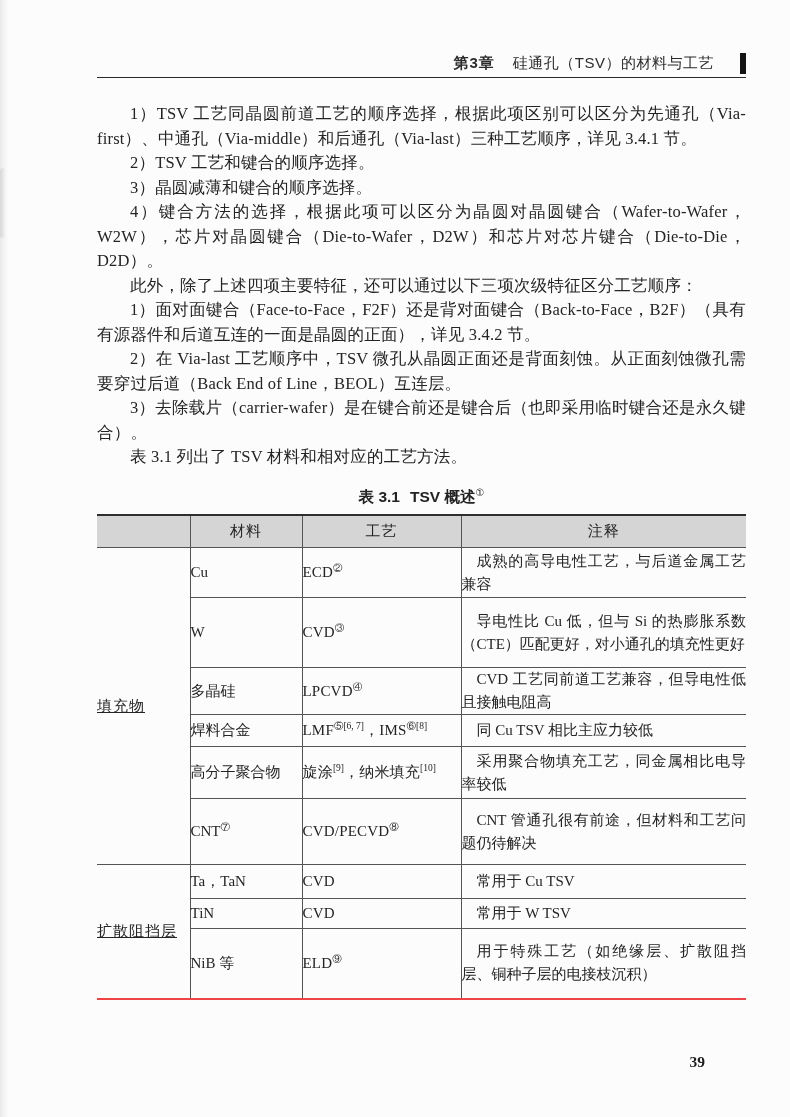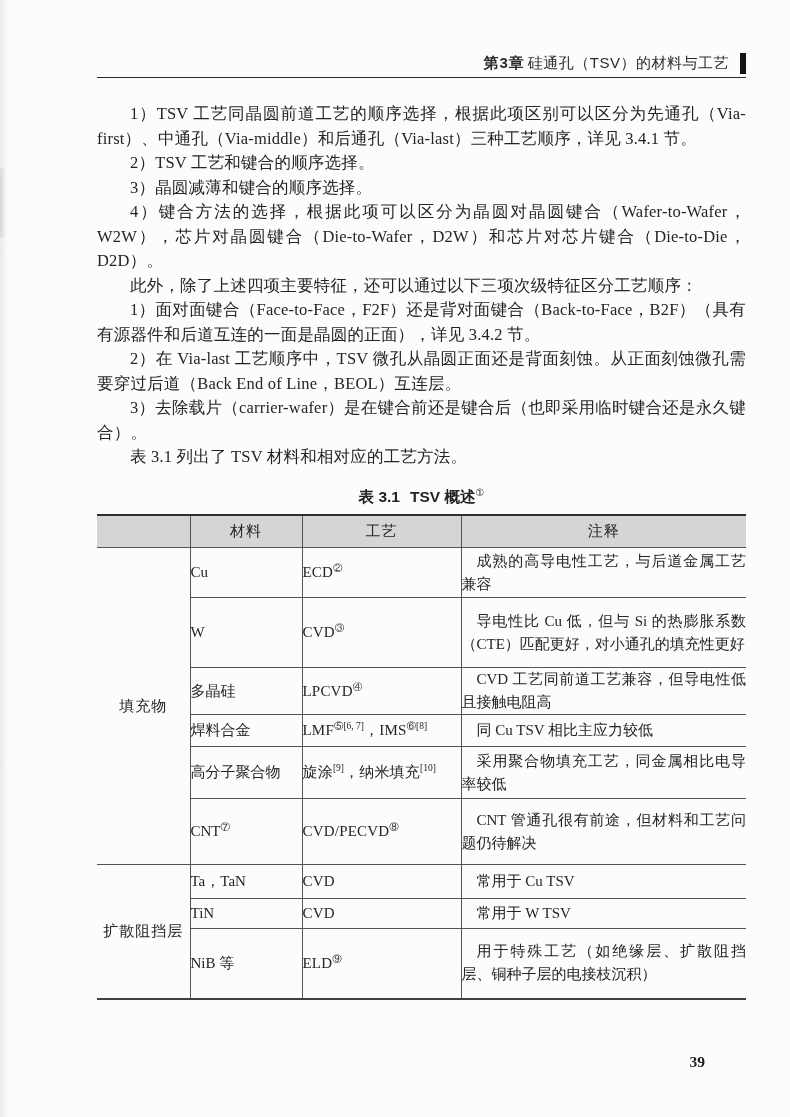--- a/index.html
+++ b/index.html
@@ -21,21 +21,21 @@
   .edge-smudge{
     position:absolute;left:0;top:168px;width:6px;height:70px;
     background:linear-gradient(90deg,#c9c9c9 0,rgba(252,252,252,0) 100%);
     opacity:.55;border-radius:3px;
   }
   
   .hdr{padding-top:52px;}
   .hdr-line{
     display:flex;justify-content:flex-end;align-items:center;
     font-family:"Liberation Sans","DejaVu Sans",sans-serif;
-    font-size:15px;color:#2b2b2b;height:22px;
+    font-size:15px;color:#2b2b2b;height:22px;gap:15px;
   }
   .hdr-chapter{font-weight:bold;letter-spacing:1px;}
   .hdr-title{margin-left:3px;letter-spacing:.5px;}
   .hdr-bar{width:6px;height:21px;background:#141414;margin-left:11px;}
   .hdr-rule{border-bottom:1.5px solid #2a2a2a;margin-top:3px;}
   
   .body{margin-top:24px;}
   .body p{
     margin:0;text-align:justify;
     font-size:16.5px;line-height:24.5px;letter-spacing:.2px;
@@ -48,32 +48,32 @@
     font-family:"Liberation Sans","DejaVu Sans",sans-serif;
     font-weight:bold;font-size:15.5px;color:#222;
   }
   .tbl-caption .cap-label{margin-right:10px;}
   .tbl-caption sup.ref{font-weight:normal;}
   
   table.tsv{
     width:100%;border-collapse:collapse;table-layout:fixed;
     margin-top:3px;font-size:15px;color:#242424;
   }
-  table.tsv{border-top:2px solid #2e2e2e;border-bottom:2px solid #404040;}
+  table.tsv{border-top:2px solid #2e2e2e;border-bottom:2px solid #ef4444;}
   table.tsv td,table.tsv th{
     border:1px solid #545454;
     vertical-align:middle;
     font-weight:normal;
     padding:0;
   }
   table.tsv .c0{border-left:none;}
   table.tsv .c3{border-right:none;}
   tr.head-row{height:33px;background:#d5d5d5;}
   tr.head-row th{text-align:center;letter-spacing:1px;}
-  td.group-cell{text-align:center;letter-spacing:1px;}
+  td.group-cell{letter-spacing:1px;text-decoration:underline;}
   td.mat,td.proc{padding-left:14px;}
   td.proc{letter-spacing:.2px;}
   td.note{
     padding:5px 13px;text-indent:1em;
     line-height:23px;text-align:justify;
   }
   table.tsv sup.ref{font-size:9.5px;}
   tr.group-start td{border-top-width:1.5px;}
   
   tr.h50{height:50px;} tr.h70{height:70px;} tr.h53{height:45px;}

